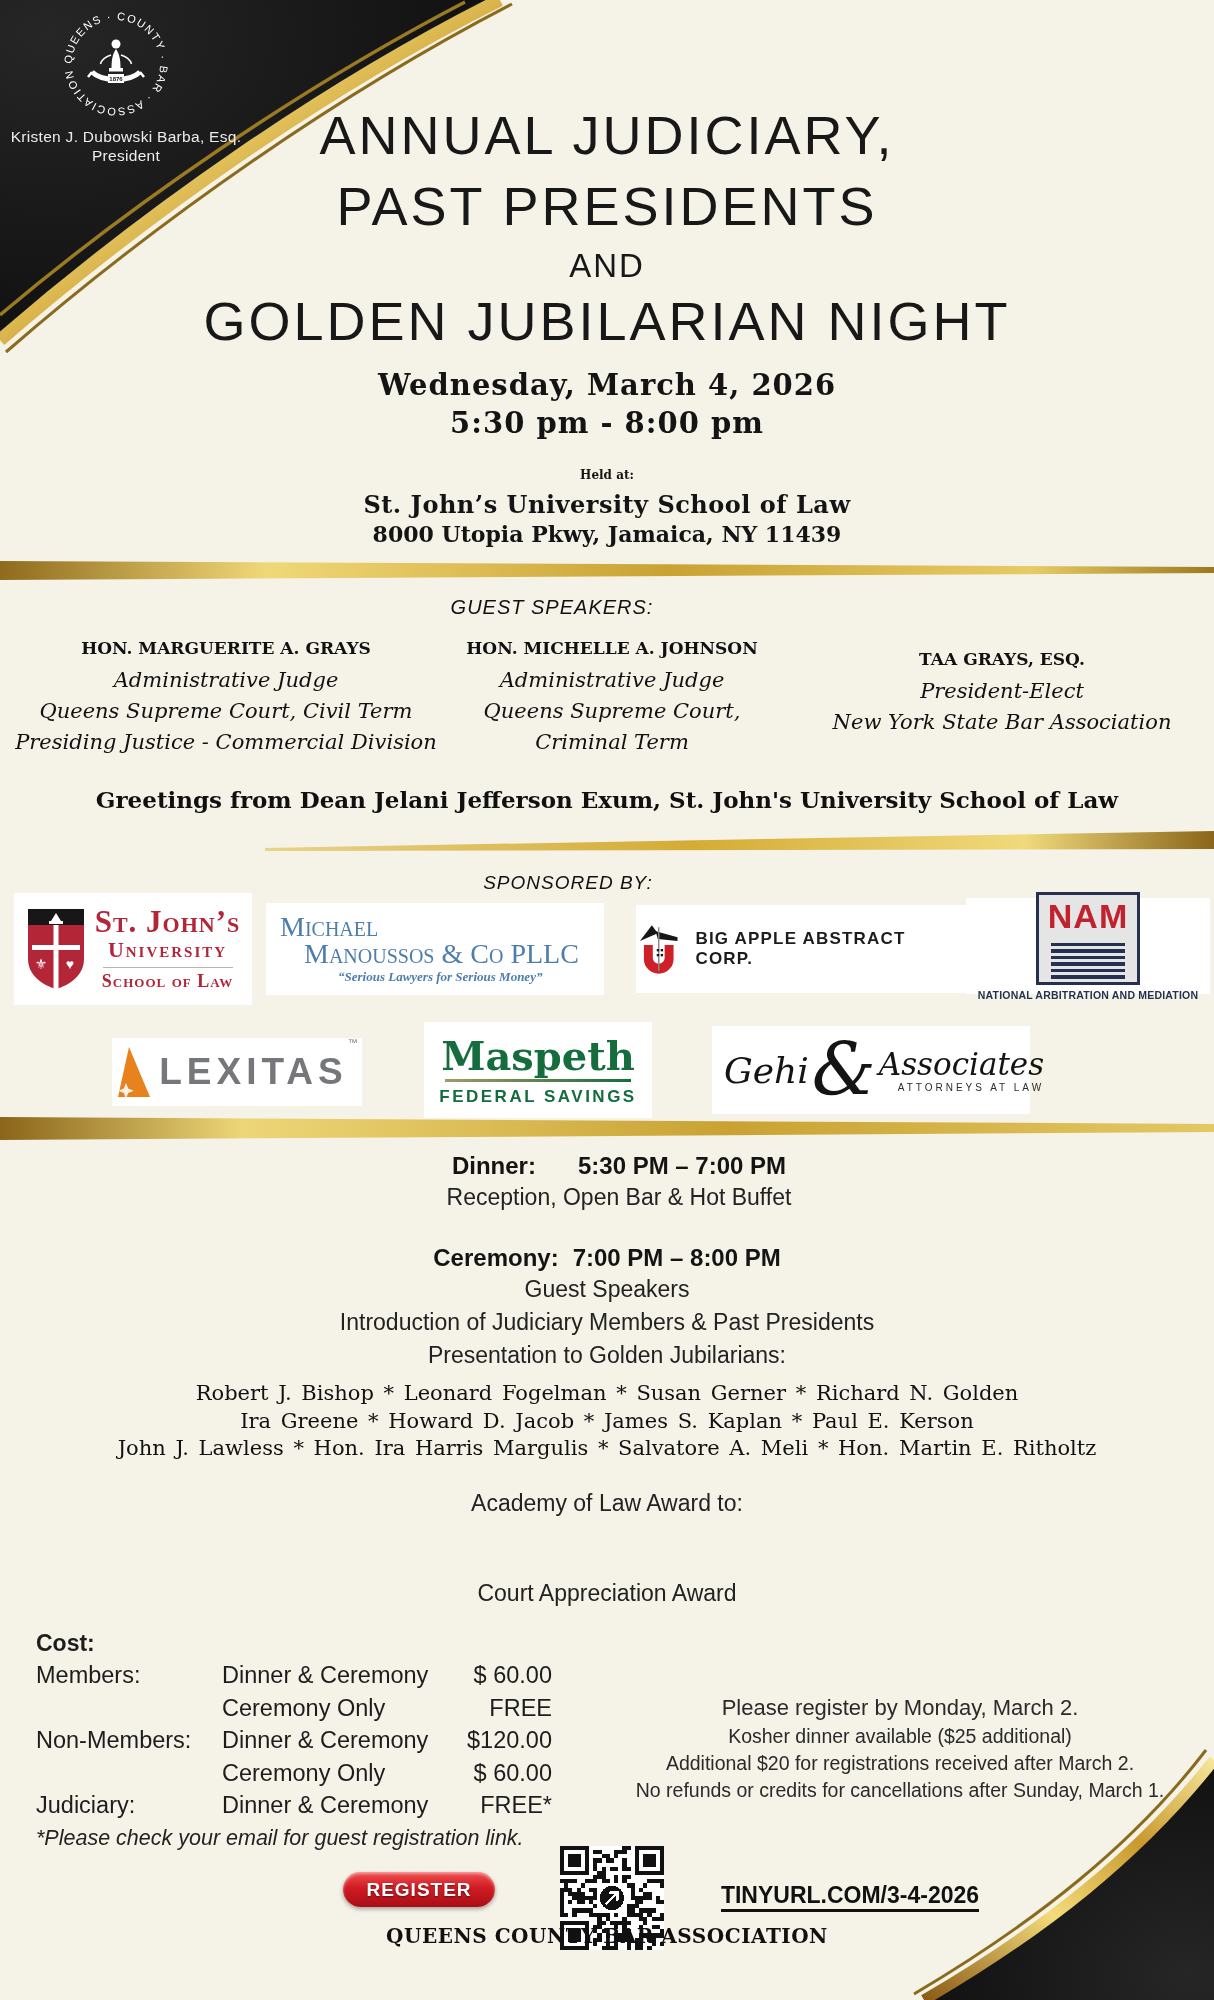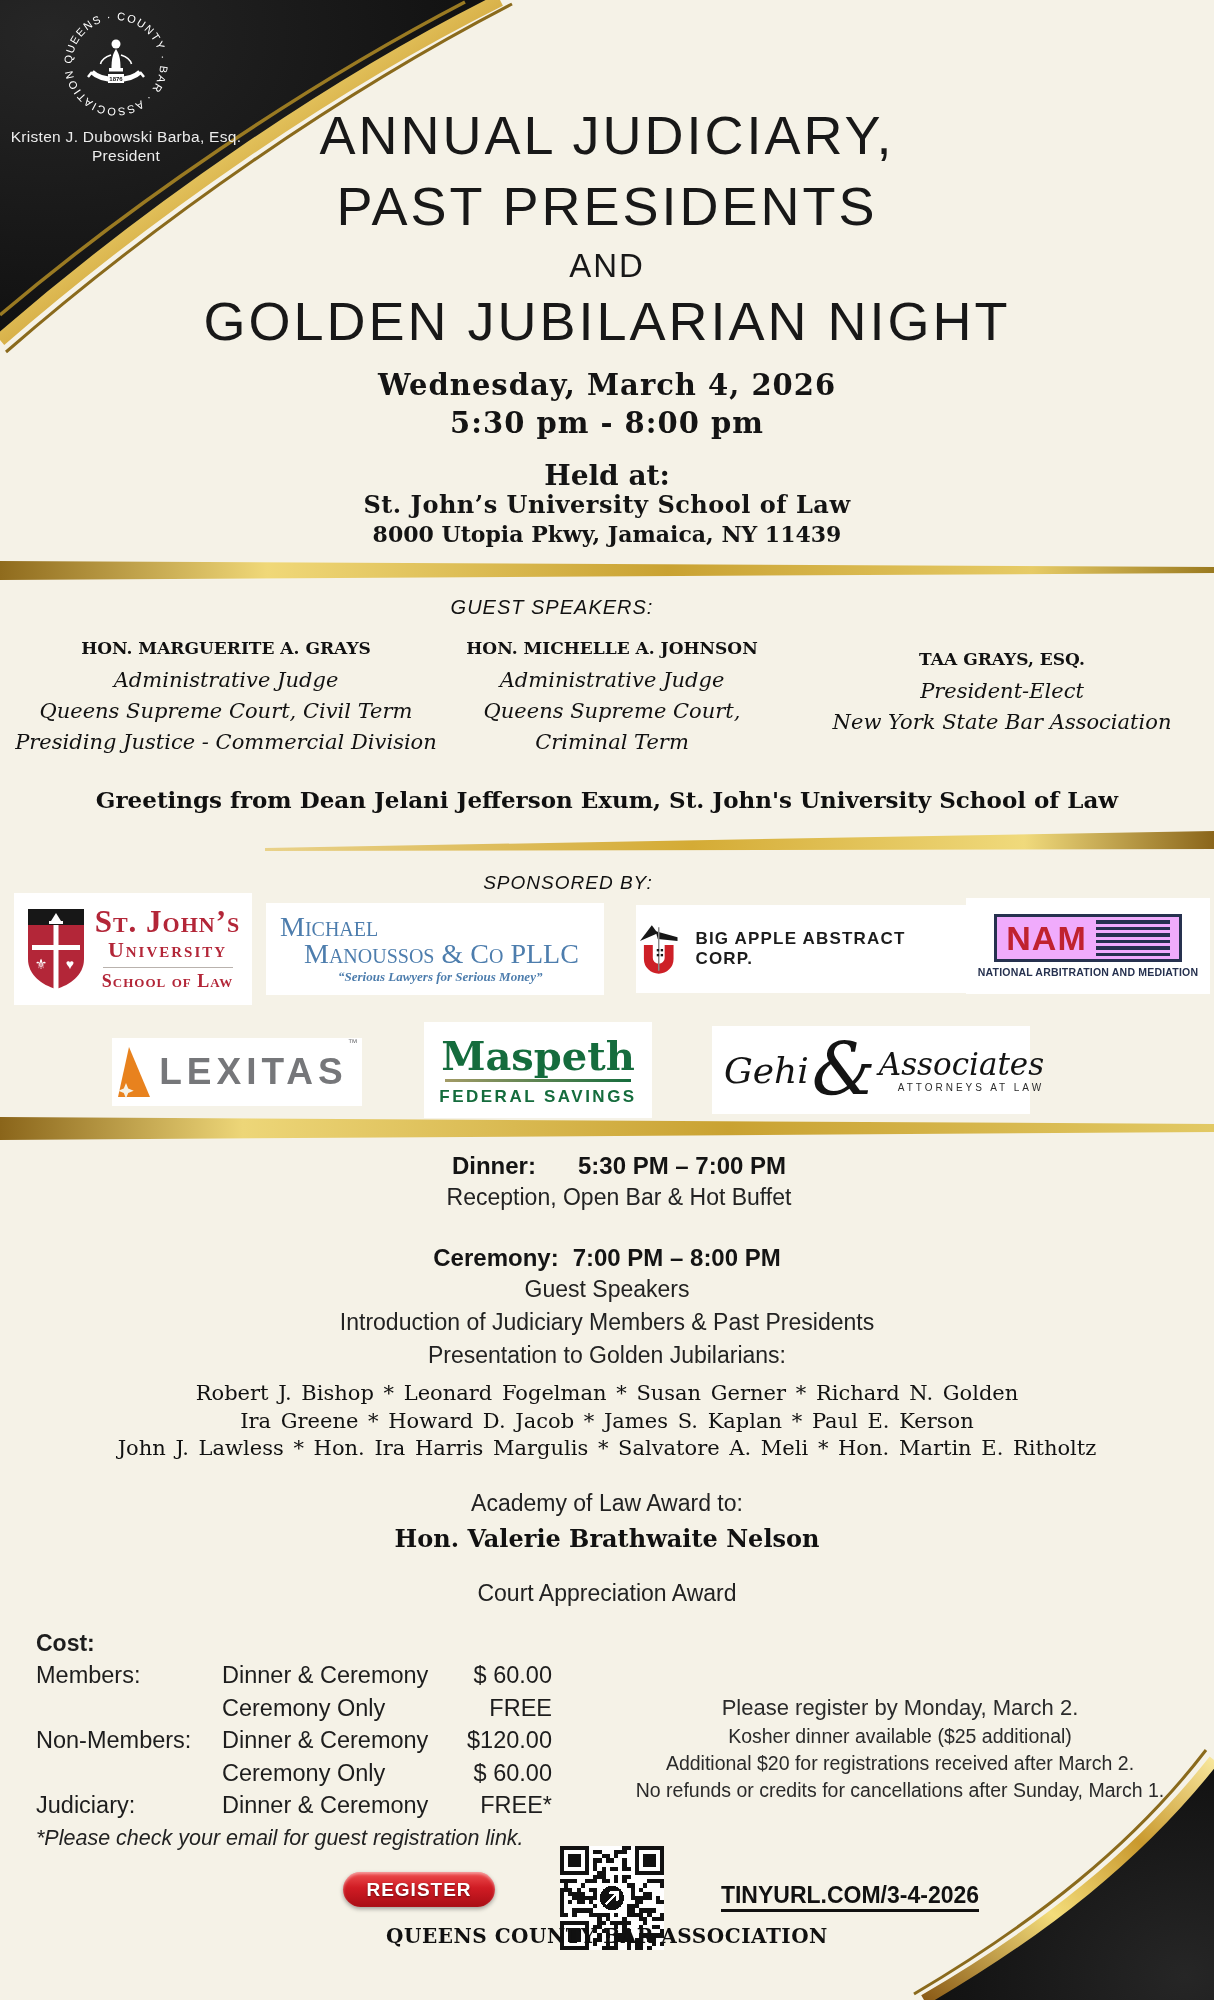--- a/index.html
+++ b/index.html
@@ -17,21 +17,21 @@
   
   .title{top:100px;left:0;width:1214px;text-align:center;color:#181818;}
   .title .l1,.title .l2{font-size:54px;line-height:71px;letter-spacing:3px;font-weight:400;}
   .title .l3{font-size:33px;line-height:47px;letter-spacing:2px;}
   .title .l4{font-size:54px;line-height:64px;letter-spacing:3px;}
 
   .datetime{top:366px;left:0;width:1214px;text-align:center;font-family:"DejaVu Serif",serif;
             font-weight:bold;font-size:29px;line-height:38px;letter-spacing:1px;color:#141414;}
   .heldat{top:462px;left:0;width:1214px;text-align:center;font-family:"DejaVu Serif",serif;
           font-weight:bold;color:#141414;}
-  .heldat .h1{font-size:28px;line-height:27px;}
+  .heldat .h1{font-size:12px;line-height:27px;}
   .heldat .h2{font-size:24px;line-height:31px;letter-spacing:.5px;}
   .heldat .h3{font-size:22px;line-height:29px;}
 
   .sp-heading{top:596px;left:0;width:1104px;text-align:center;font-size:20px;font-style:italic;
               letter-spacing:1px;color:#111;}
   .sp-col{top:632px;text-align:center;font-family:"DejaVu Serif",serif;color:#111;}
   .sp-col .sp-name{font-weight:bold;font-size:17px;line-height:33px;}
   .sp-col .sp-line{font-style:italic;font-size:21px;line-height:31px;}
   .sp-c1{left:0;width:452px;}
   .sp-c2{left:452px;width:320px;}
@@ -56,21 +56,21 @@
   .t-manoussos{left:266px;top:903px;width:338px;height:92px;flex-direction:column;
                align-items:flex-start;color:#4d7dad;font-family:"Liberation Serif",serif;}
   .mm1{font-variant:small-caps;font-size:28px;line-height:26px;margin-left:14px;}
   .mm2{font-variant:small-caps;font-size:28px;line-height:27px;margin-left:38px;}
   .mm3{font-size:13px;font-weight:bold;font-style:italic;margin:2px 0 0 72px;}
 
   .t-bigapple{left:636px;top:905px;width:330px;height:88px;gap:14px;}
   .ba-text{font-size:17px;font-weight:600;letter-spacing:1.2px;color:#1c1c1c;}
 
   .t-nam{left:966px;top:898px;width:244px;height:96px;flex-direction:column;}
-  .nam-box{border:3px solid #26314f;padding:3px 9px;display:flex;align-items:center;gap:9px;background:#f0abfc;}
+  .nam-box{border:3px solid #26314f;padding:3px 9px;display:flex;align-items:center;gap:9px;background:#e5e5e5;flex-direction:column;}
   .nam-abbr{color:#c0222f;font-weight:bold;font-size:34px;letter-spacing:1px;line-height:36px;}
   .nam-bars{display:flex;flex-direction:column;gap:3px;}
   .nam-bar{width:74px;height:3.5px;background:#26314f;}
   .nam-full{margin-top:4px;font-size:10.5px;font-weight:bold;color:#26314f;letter-spacing:.2px;}
 
   .t-lexitas{left:112px;top:1038px;width:250px;height:68px;gap:7px;}
   .lx-text{font-size:37px;font-weight:bold;color:#76777a;letter-spacing:5px;}
   .lx-tm{font-size:10px;color:#76777a;vertical-align:top;position:relative;top:-14px;}
 
   .t-maspeth{left:424px;top:1022px;width:228px;height:96px;flex-direction:column;}
@@ -348,21 +348,20 @@
     <div class="pg-item">Presentation to Golden Jubilarians:</div>
   </div>
 
   <div class="abs jubilarians">
     <div>Robert J. Bishop  *  Leonard Fogelman  *  Susan Gerner  *  Richard N. Golden</div>
     <div>Ira Greene  *  Howard D. Jacob  *  James S. Kaplan  *  Paul E. Kerson</div>
     <div>John J. Lawless  *  Hon. Ira Harris Margulis  *  Salvatore A. Meli  *  Hon. Martin E. Ritholtz</div>
   </div>
 
   <div class="abs award-label" style="top:1490px;">Academy of Law Award to:</div>
-  <div class="abs award-name">Hon. Valerie Brathwaite Nelson</div>
   <div class="abs award-label" style="top:1580px;">Court Appreciation Award</div>
 
   <div class="abs cost">
     <div class="cost-h">Cost:</div>
     <div class="cost-row">
       <span>Members:</span>
       <span>Dinner &amp; Ceremony</span>
       <span class="c-price">$ 60.00</span>
     </div>
     <div class="cost-row">

